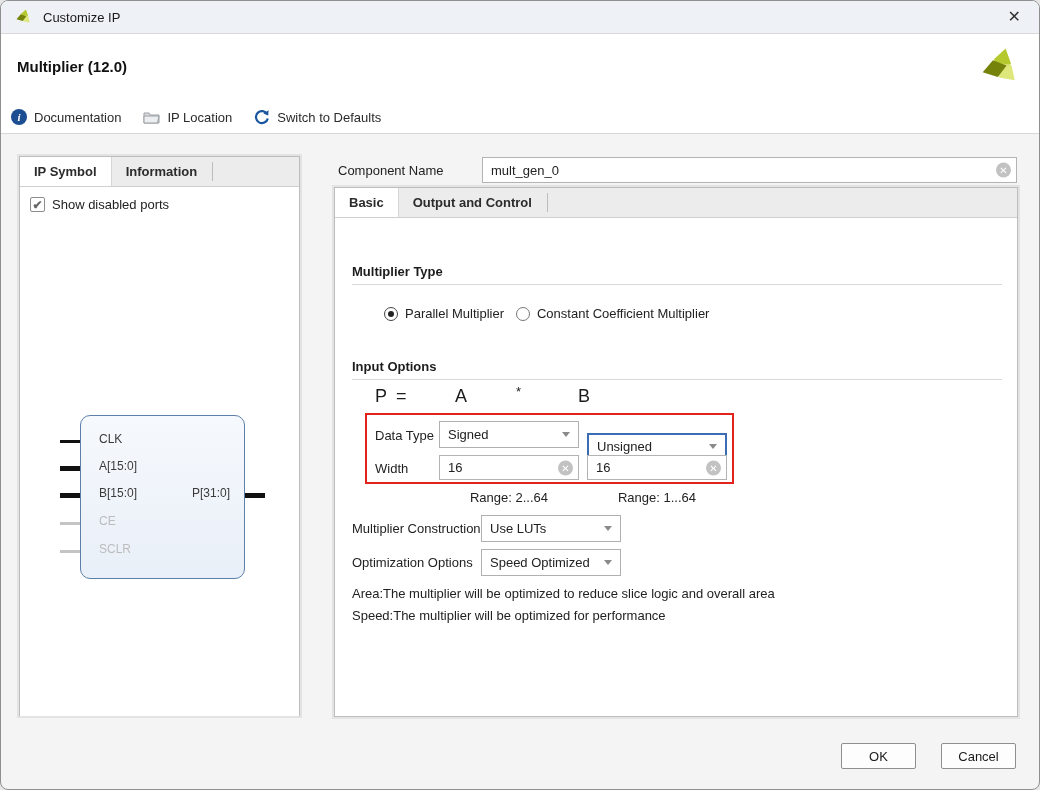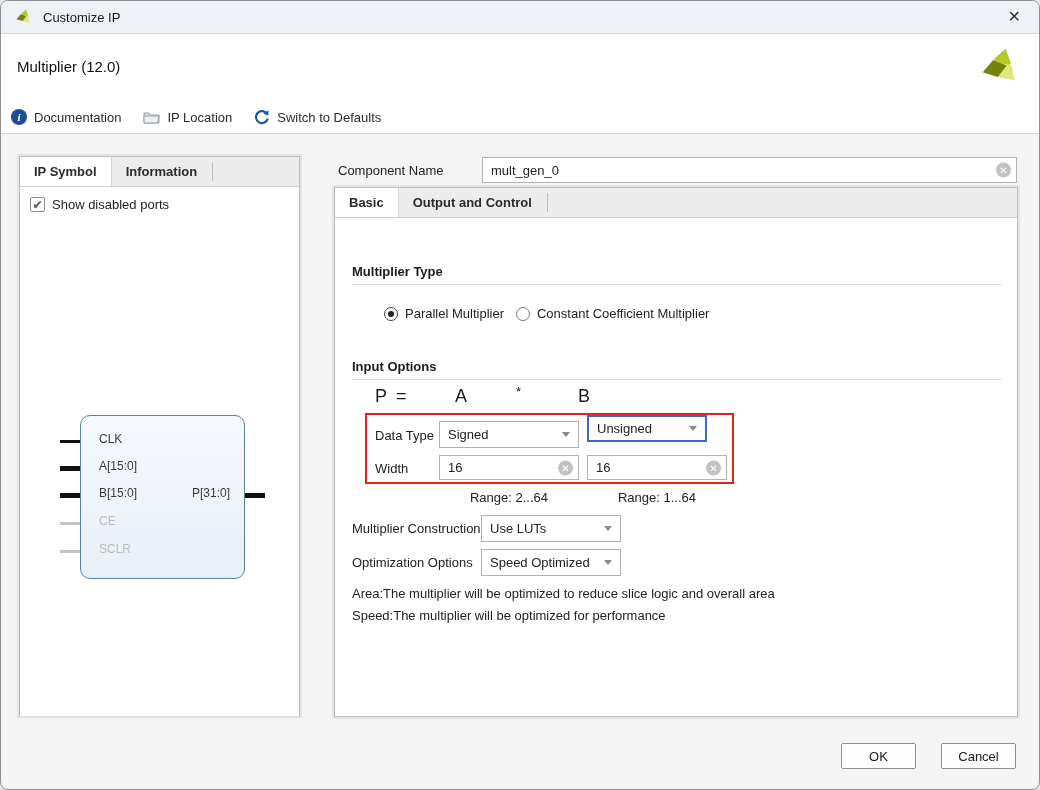--- a/index.html
+++ b/index.html
@@ -14,21 +14,21 @@
     background:#eef1f6; border-bottom:1px solid #d8d8d8;
     display:flex; align-items:center; padding:0 14px;
   }
   #titlebar .tb-title { font-size:13px; color:#1a1a1a; margin-left:10px; }
   #titlebar .close { margin-left:auto; font-size:16px; color:#333; cursor:default; line-height:1; padding:2px 4px; }
   
   #header {
     position:absolute; left:0; top:33px; width:100%; height:100px;
     background:#ffffff; border-bottom:1px solid #d8d8d8;
   }
-  #header .ip-title { position:absolute; left:16px; top:24px; font-size:15px; font-weight:normal; color:#111; }
+  #header .ip-title { position:absolute; left:16px; top:24px; font-size:15px; font-weight:bold; color:#111; }
   #toolbar { position:absolute; left:10px; top:75px; display:flex; align-items:center; gap:22px; }
   .tool { display:flex; align-items:center; gap:7px; font-size:13px; color:#2b2b2b; cursor:default; }
   .info-circle {
     width:16px; height:16px; border-radius:50%; background:#1d4e91; color:#fff;
     font:italic bold 11px "Liberation Serif", serif; display:flex; align-items:center; justify-content:center;
   }
   #brand-logo { position:absolute; right:16px; top:10px; }
   
   .tabstrip { display:flex; align-items:stretch; height:30px; background:#ececec; border-bottom:1px solid #cfcfcf;text-align:center; }
   .tab {
@@ -238,21 +238,21 @@
       <span class="eq" style="left:120px;top:168px">A</span>
       <span class="eq" style="left:181px;top:166px;font-size:13px">*</span>
       <span class="eq" style="left:243px;top:168px">B</span>
 
       <div id="red-box">
         <span class="fld-label" style="left:8px;top:13px">Data Type</span>
         <div class="dropdown" style="left:72px;top:6px;width:140px">
           <span>Signed</span>
           <span class="chevron"></span>
         </div>
-        <div class="dropdown focus" style="left:220px;top:0;width:120px">
+        <div class="dropdown focus" style="left:220px;top:18px;width:140px">
           <span>Unsigned</span>
           <span class="chevron"></span>
         </div>
         <span class="fld-label" style="left:8px;top:46px">Width</span>
         <div class="input-wrap" style="left:72px;top:40px;width:140px;height:25px">
           <input class="text-input" value="16" style="">
           <span class="clear-icon">✕</span>
         </div>
         <div class="input-wrap" style="left:220px;top:40px;width:140px;height:25px">
           <input class="text-input" value="16" style="">

